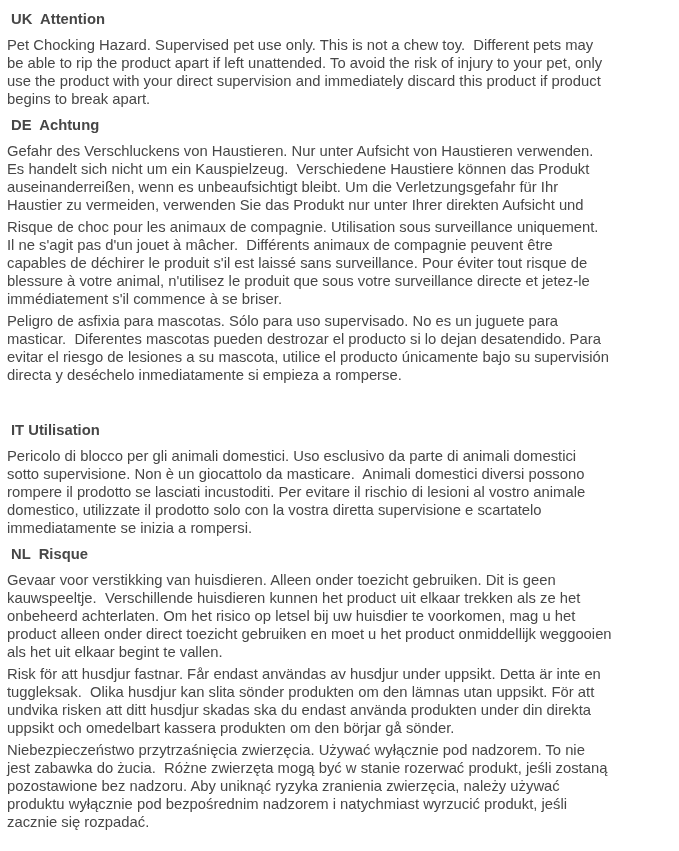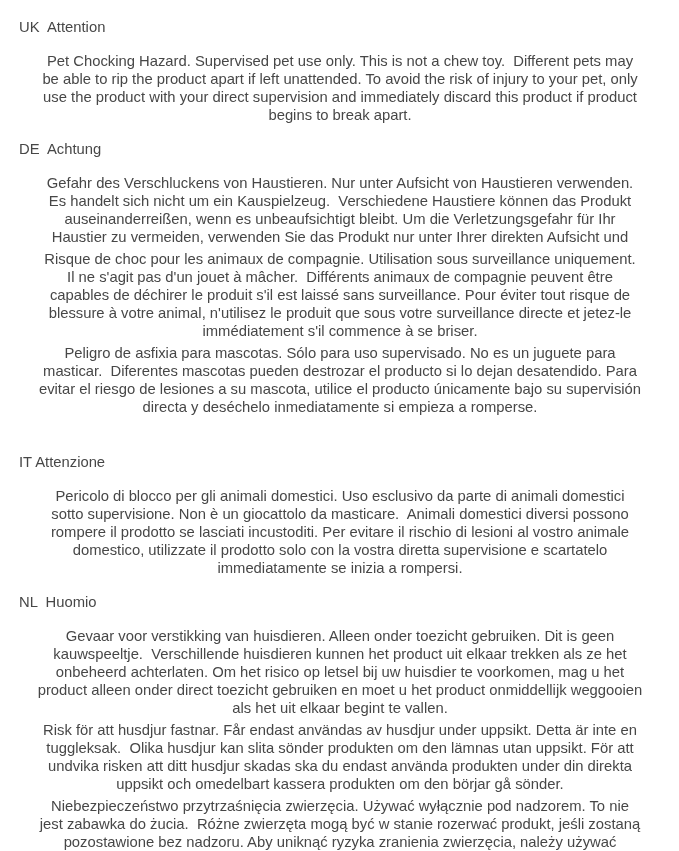--- a/index.html
+++ b/index.html
@@ -19,28 +19,27 @@
     -webkit-font-smoothing: antialiased;
   }
   .warning-section {
     margin: 0 0 4px 0;
   }
   .warning-section.gap-before {
     margin-top: 37px;
   }
   .section-heading {
     white-space: pre-wrap;
-    font-weight: normal;
+    font-weight: bold;
     font-size: inherit;
-    margin: 16px;
+    margin: 8px;
   }
   .section-body {
     white-space: pre-wrap;
     margin: 4px;
-    text-align: center;
   }
 </style>
 </head>
 <body>
 
 <div class="warning-section">
   <div class="section-heading">UK  Attention</div>
   <div class="section-body">Pet Chocking Hazard. Supervised pet use only. This is not a chew toy.  Different pets may
 be able to rip the product apart if left unattended. To avoid the risk of injury to your pet, only
 use the product with your direct supervision and immediately discard this product if product
@@ -64,30 +63,30 @@
 </div>
 
 <div class="warning-section">
   <div class="section-body">Peligro de asfixia para mascotas. Sólo para uso supervisado. No es un juguete para
 masticar.  Diferentes mascotas pueden destrozar el producto si lo dejan desatendido. Para
 evitar el riesgo de lesiones a su mascota, utilice el producto únicamente bajo su supervisión
 directa y deséchelo inmediatamente si empieza a romperse.</div>
 </div>
 
 <div class="warning-section gap-before">
-  <div class="section-heading">IT Attenzione</div>
+  <div class="section-heading">IT Utilisation</div>
   <div class="section-body">Pericolo di blocco per gli animali domestici. Uso esclusivo da parte di animali domestici
 sotto supervisione. Non è un giocattolo da masticare.  Animali domestici diversi possono
 rompere il prodotto se lasciati incustoditi. Per evitare il rischio di lesioni al vostro animale
 domestico, utilizzate il prodotto solo con la vostra diretta supervisione e scartatelo
 immediatamente se inizia a rompersi.</div>
 </div>
 
 <div class="warning-section">
-  <div class="section-heading">NL  Huomio</div>
+  <div class="section-heading">NL  Risque</div>
   <div class="section-body">Gevaar voor verstikking van huisdieren. Alleen onder toezicht gebruiken. Dit is geen
 kauwspeeltje.  Verschillende huisdieren kunnen het product uit elkaar trekken als ze het
 onbeheerd achterlaten. Om het risico op letsel bij uw huisdier te voorkomen, mag u het
 product alleen onder direct toezicht gebruiken en moet u het product onmiddellijk weggooien
 als het uit elkaar begint te vallen.</div>
 </div>
 
 <div class="warning-section">
   <div class="section-body">Risk för att husdjur fastnar. Får endast användas av husdjur under uppsikt. Detta är inte en
 tuggleksak.  Olika husdjur kan slita sönder produkten om den lämnas utan uppsikt. För att

